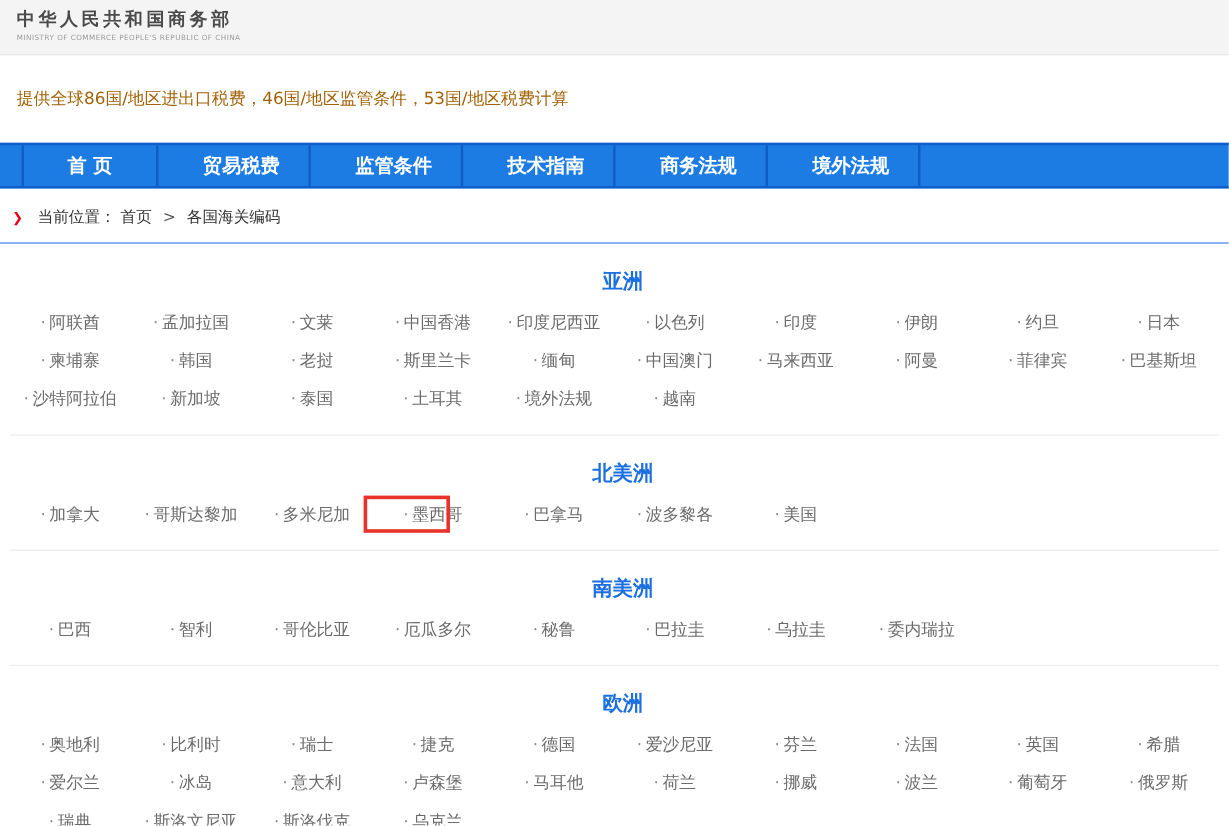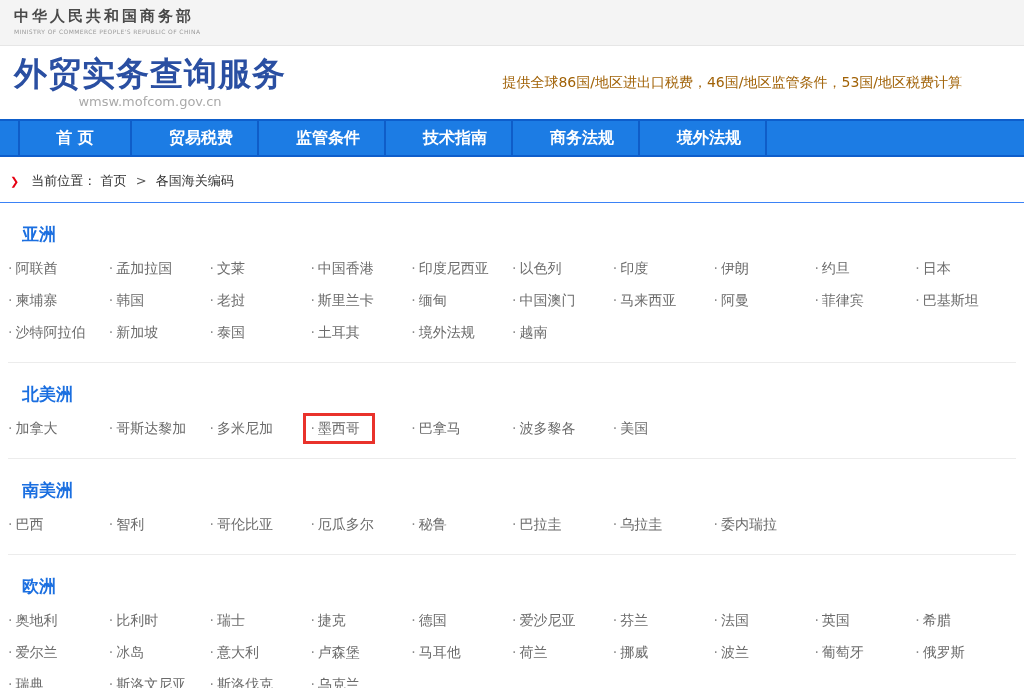--- a/index.html
+++ b/index.html
@@ -32,21 +32,21 @@
   .nav li:first-child { border-left: 2px solid #0f5dc8; }
 
   
   .breadcrumb-bar { padding: 15px 0 12px 10px; border-bottom: 1px solid #3b82f6; font-size: 13px; color: #333; }
   .crumb-arrow { color: #e60012; font-size: 11px; font-weight: bold; margin-right: 8px; }
   .crumb-link { color: #333; cursor: pointer; }
   .crumb-sep { margin: 0 5px; color: #555; }
 
   
   .sections { padding: 0 8px; }
-  .section { border-bottom: 1px solid #ececec; padding: 16px 0 8px; }
+  .section { border-bottom: 1px solid #ececec; padding: 16px 0 8px; text-align: center; }
   .section:last-child { border-bottom: none; }
   .section-title { font-size: 17px; font-weight: bold; color: #1b6fe0; margin: 4px 0 14px 14px; }
   .country-grid { display: grid; grid-template-columns: repeat(10, 1fr); row-gap: 14px; padding-bottom: 12px; }
   .country { font-size: 14px; color: #6b6b6b; white-space: nowrap; cursor: pointer; position: relative; }
   .country .bullet { margin-right: 3px; color: #8a8a8a; }
   .country.highlighted::after {
     content: ""; position: absolute; left: -7px; top: -7px;
     width: 66px; height: 25px; border: 3px solid #e9322b; pointer-events: none;
   }
 </style>
@@ -54,24 +54,20 @@
 <body>
 
 <header class="top-bar">
   <div>
     <div class="logo-cn">中华人民共和国商务部</div>
     <div class="logo-en">MINISTRY OF COMMERCE PEOPLE'S REPUBLIC OF CHINA</div>
   </div>
 </header>
 
 <div class="masthead">
-  <div class="brand">
-    <div class="brand-title">外贸实务查询服务</div>
-    <div class="brand-url">wmsw.mofcom.gov.cn</div>
-  </div>
   <div class="tagline">提供全球86国/地区进出口税费，46国/地区监管条件，53国/地区税费计算</div>
 </div>
 
 <nav class="nav">
   <ul>
       <li>首 页</li>
       <li>贸易税费</li>
       <li>监管条件</li>
       <li>技术指南</li>
       <li>商务法规</li>

